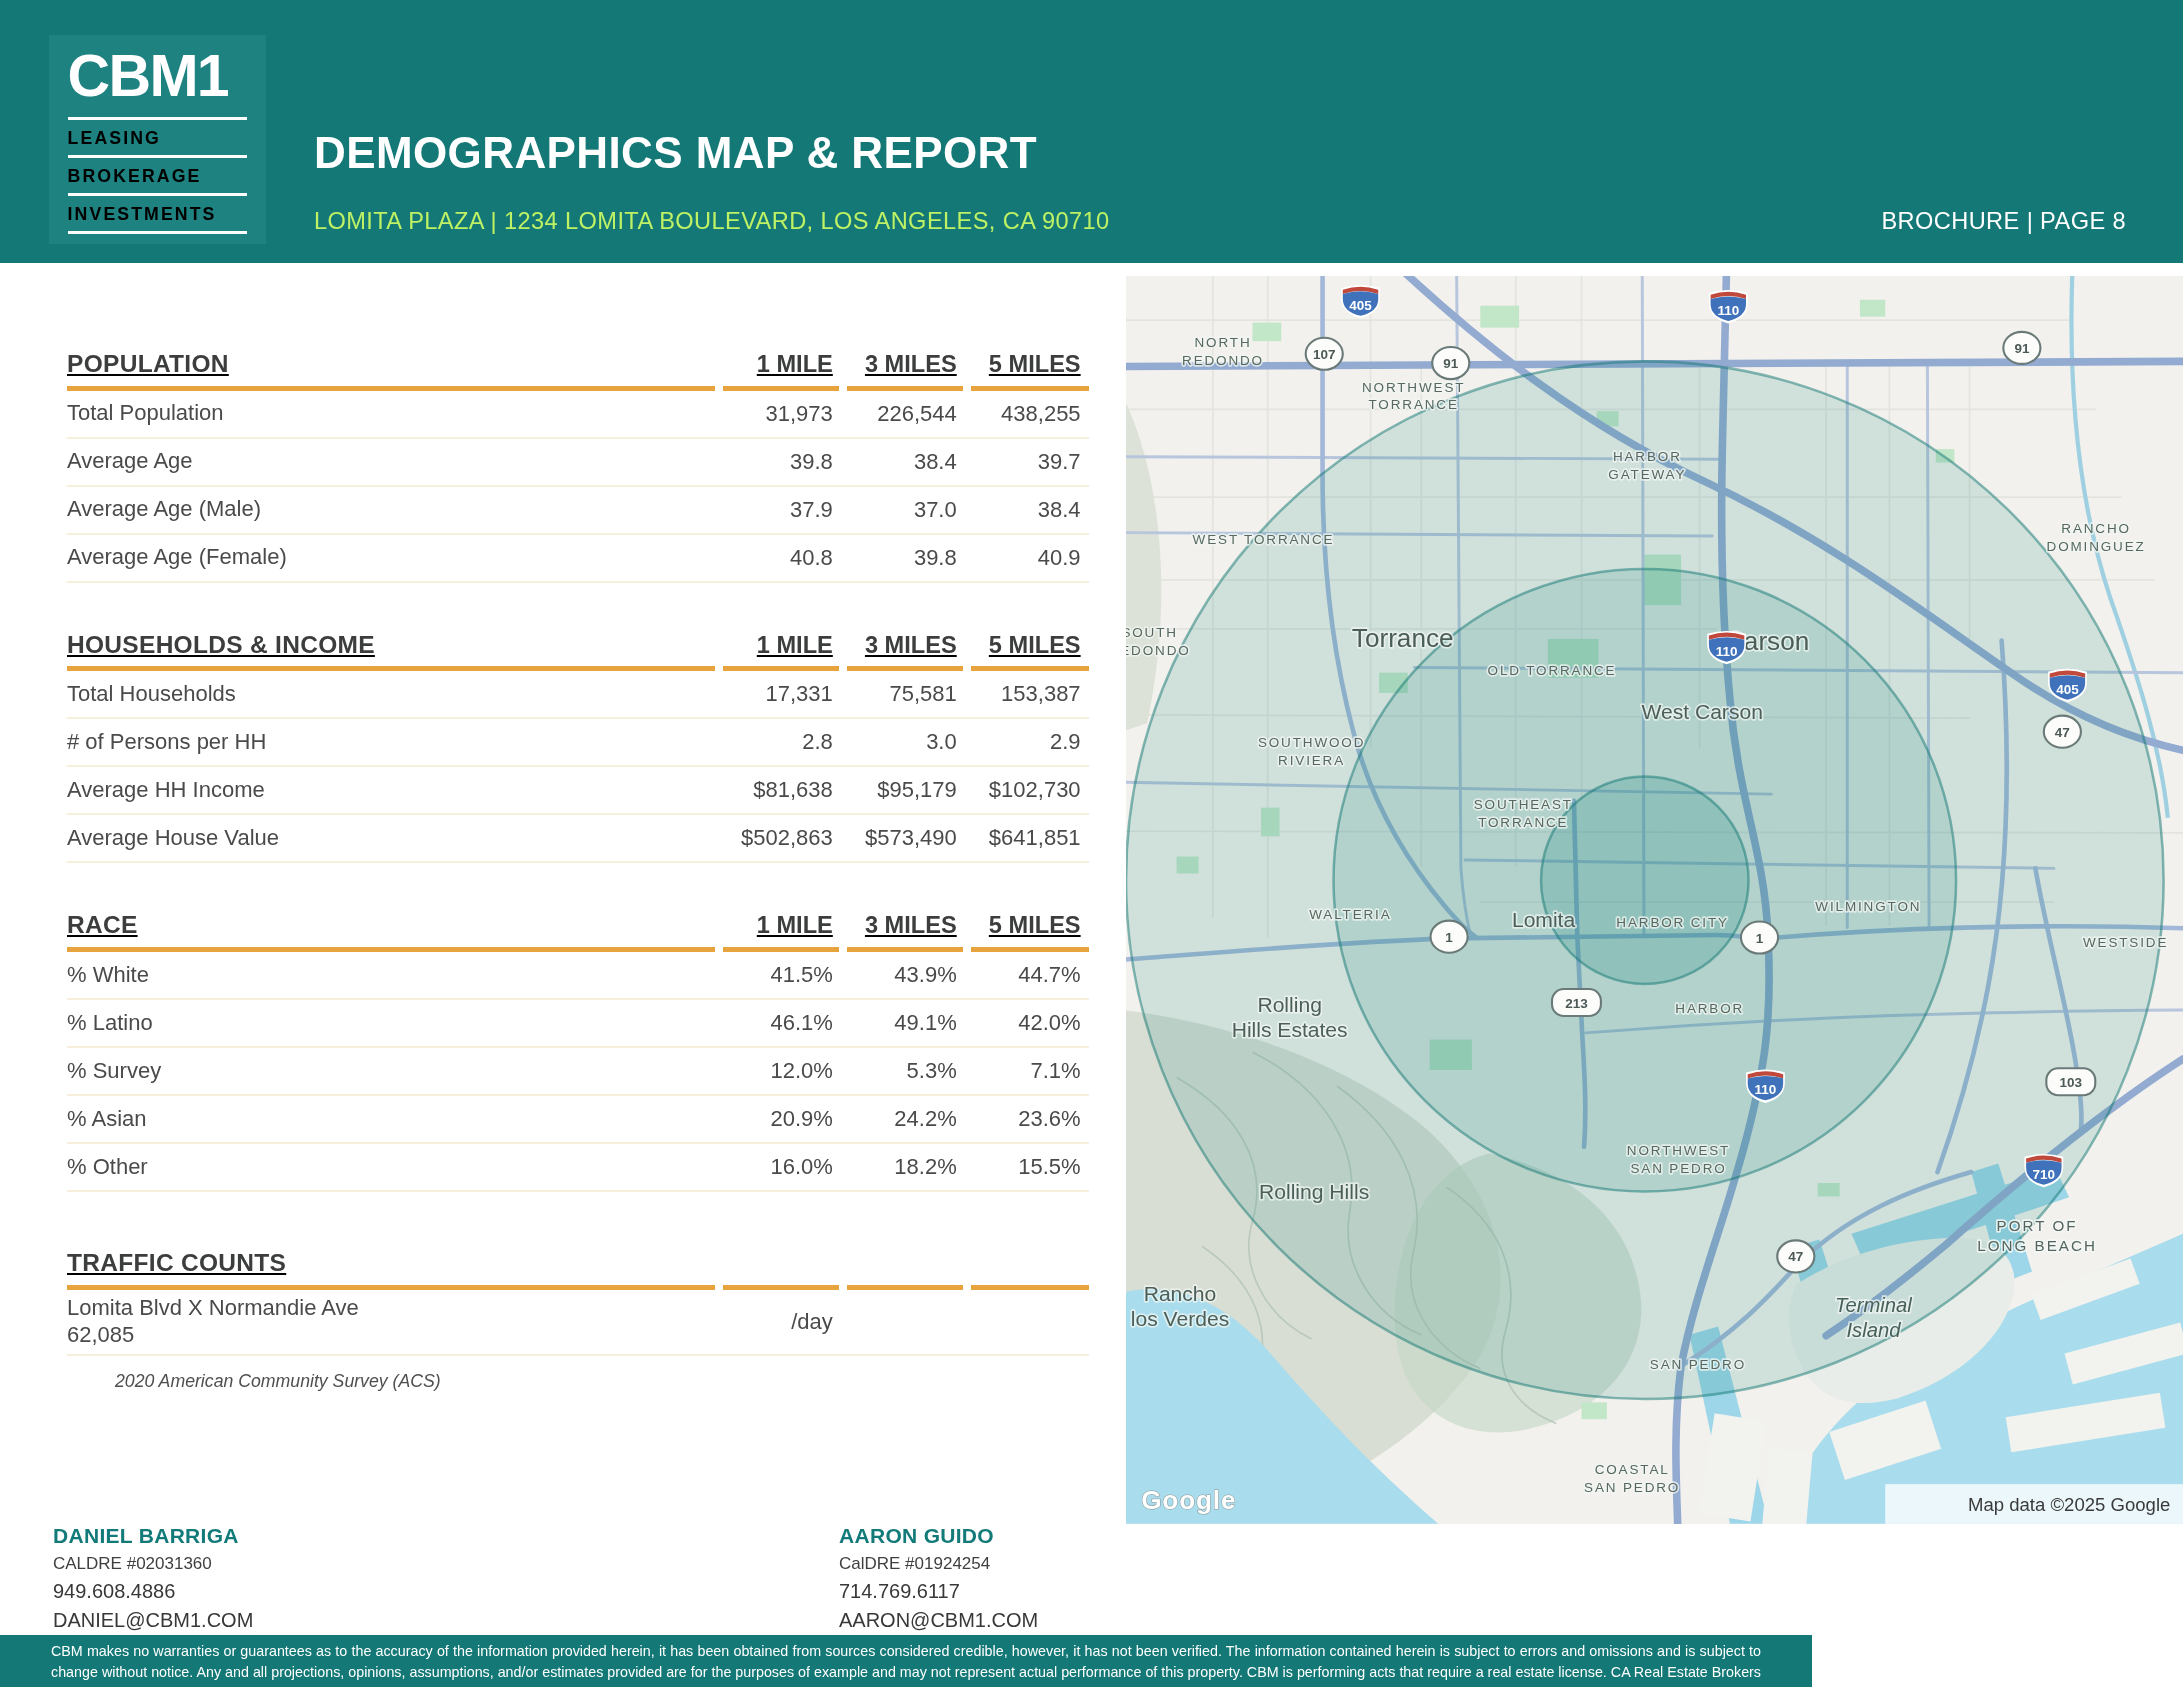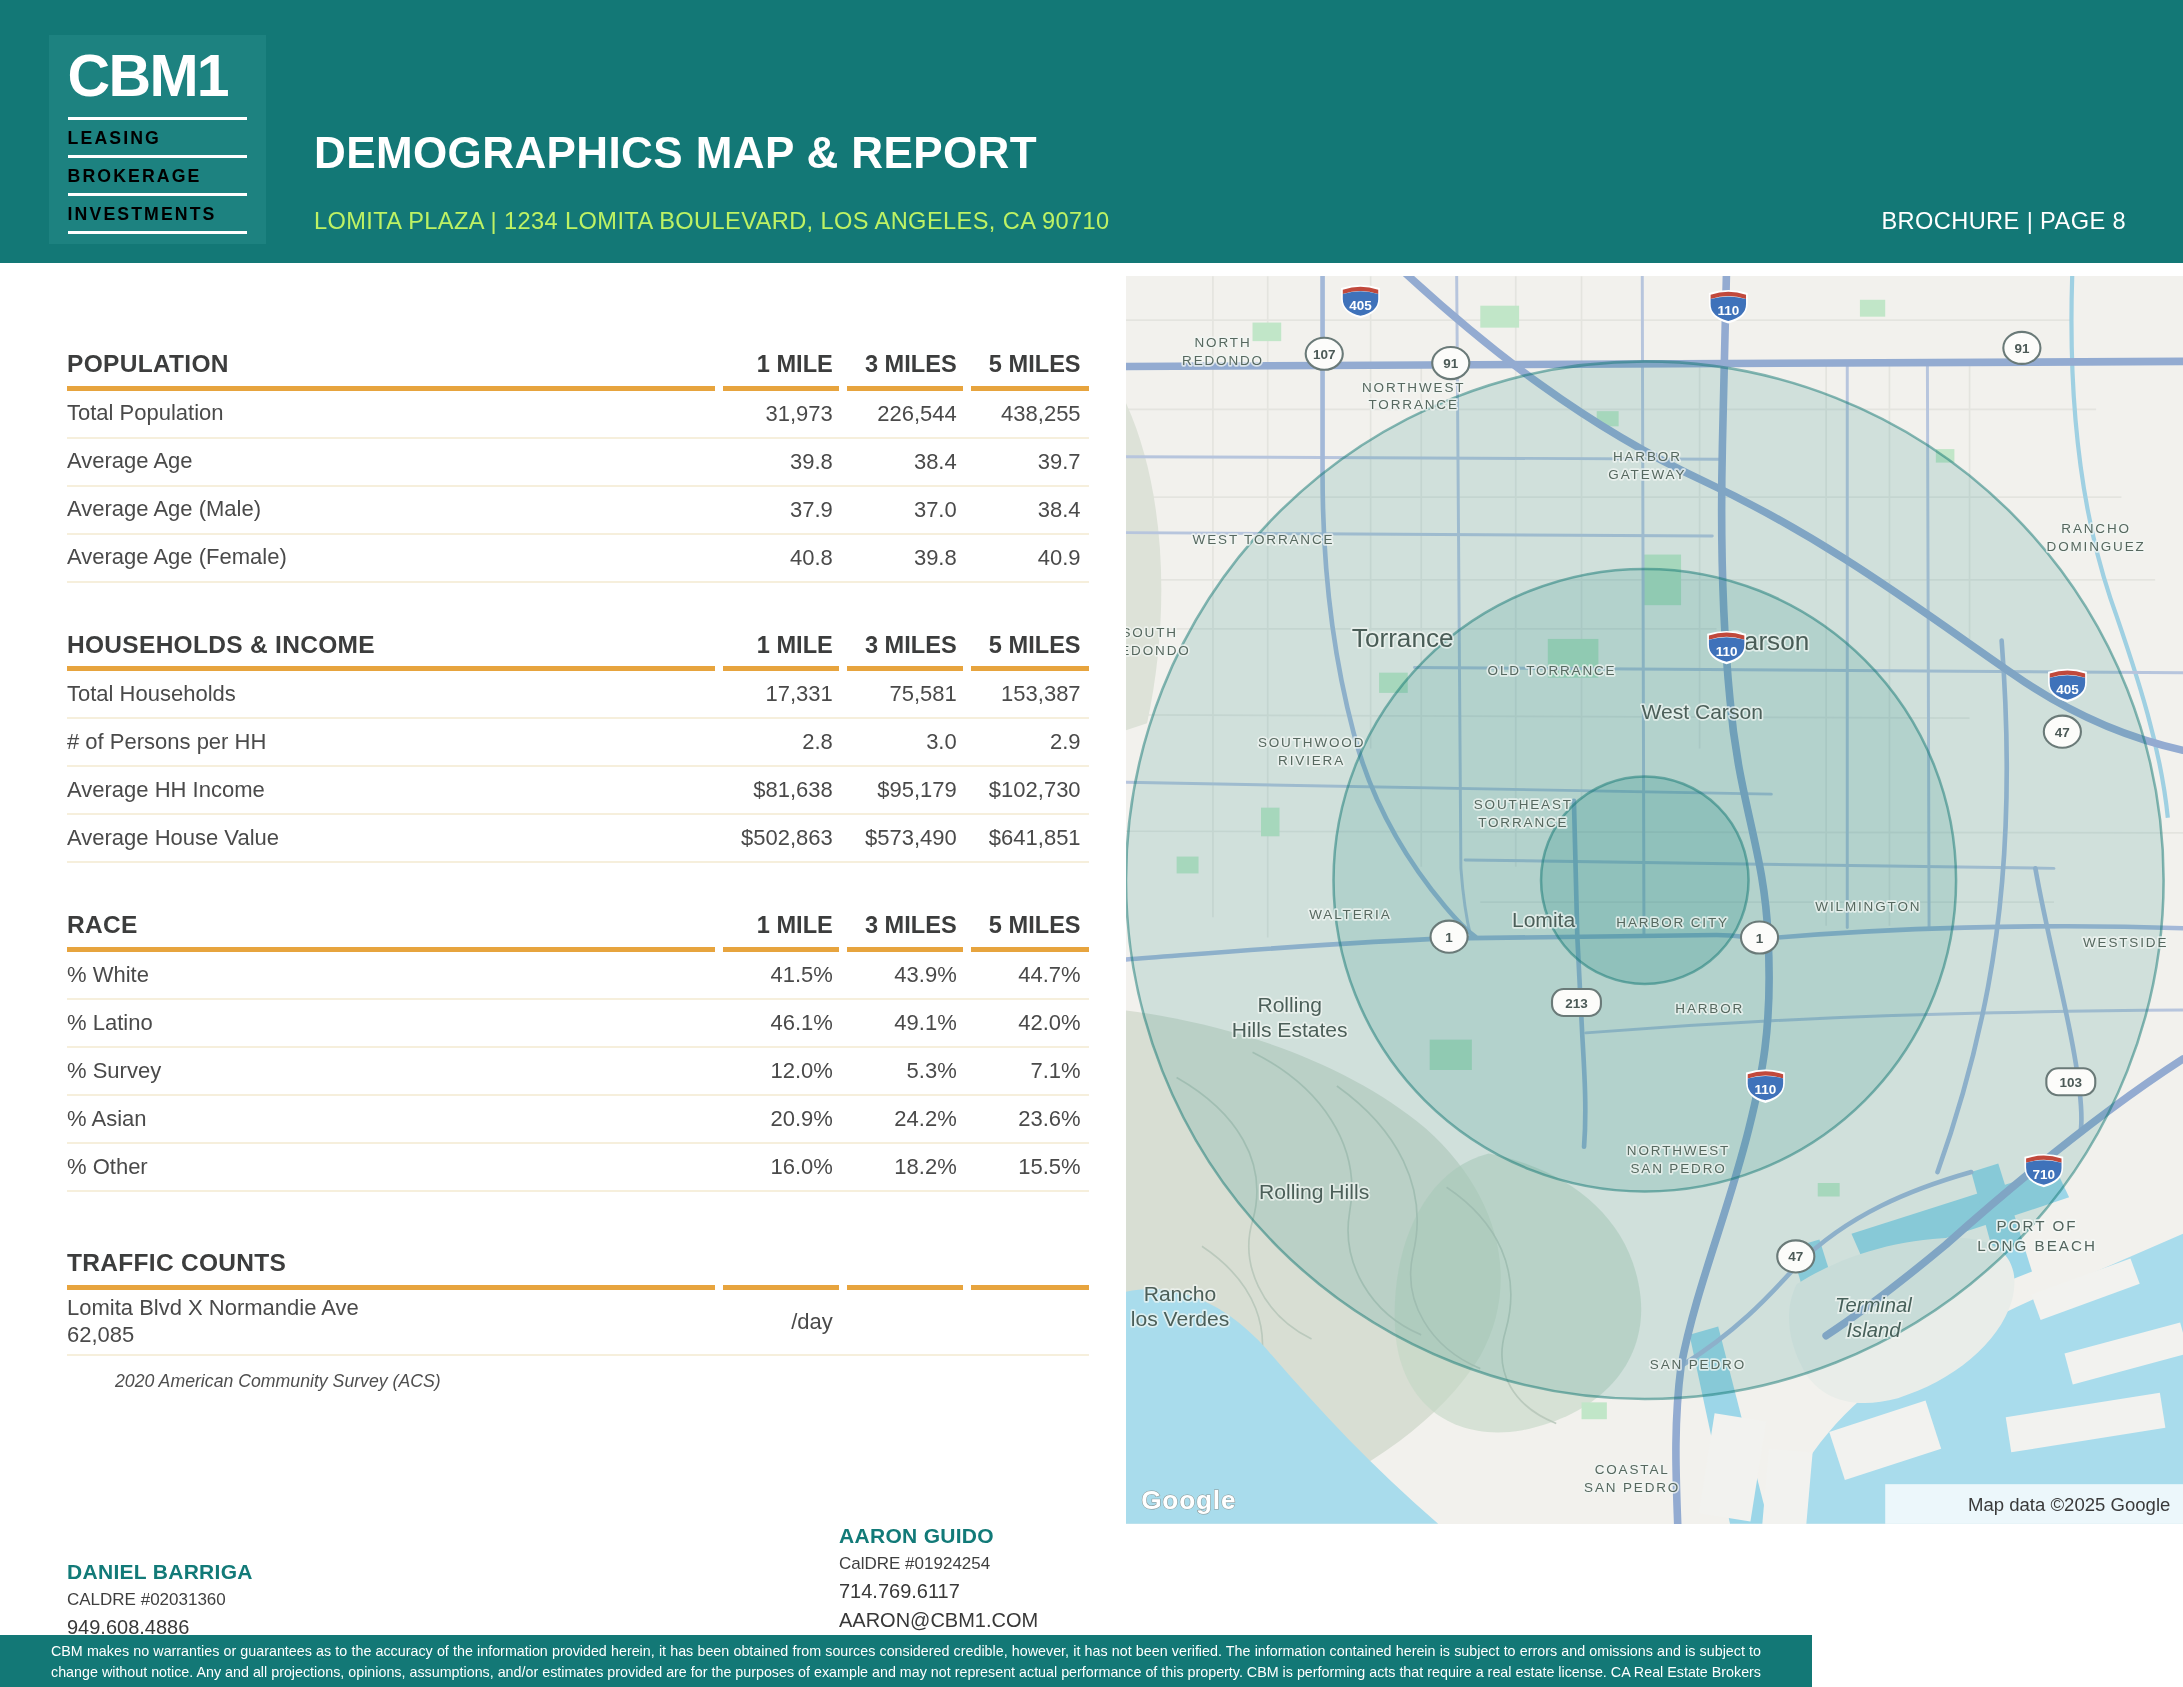--- a/index.html
+++ b/index.html
@@ -12,38 +12,38 @@
   .logo-brand { position:absolute; left:18.6px; top:6.7px; font-size:59px; font-weight:700; color:#fff; letter-spacing:-1.7px; }
   .logo-rule { position:absolute; left:18.6px; width:179px; height:2.5px; background:#ffffff; }
   .logo-line { position:absolute; left:18.6px; font-size:17.7px; font-weight:700; color:#000000; letter-spacing:2.1px; }
   .hd-title { position:absolute; left:314px; top:128px; font-size:44px; font-weight:700; color:#fff; letter-spacing:0.4px; }
   .hd-sub { position:absolute; left:314px; top:208px; font-size:23.6px; color:#bef264; letter-spacing:0.4px; }
   .hd-page { position:absolute; right:57px; top:208px; font-size:23.6px; color:#fff; letter-spacing:0.4px; }
 
   
   .tables { position:absolute; left:67px; top:341px; width:1022px; }
   .section { margin-bottom:39px; }
-  .sec-head { display:flex; align-items:flex-end; height:37px; }
+  .sec-head { display:flex; align-items:flex-end; height:37px;text-decoration:underline; }
   .sec-title { flex:1; font-size:24.5px; font-weight:700; color:#3c3d3d; letter-spacing:0.3px; }
   .colh { width:118px; margin-left:5.9px; text-align:right; padding-right:8.4px; box-sizing:border-box;
           font-size:23.6px; font-weight:700; color:#3c3d3d; }
   .rule { height:5px; margin-top:7.6px;
     background:linear-gradient(90deg,#e7a43e 0,#e7a43e 648px,#fff 648px,#fff 656px,
                #e7a43e 656px,#e7a43e 772px,#fff 772px,#fff 780px,
                #e7a43e 780px,#e7a43e 896px,#fff 896px,#fff 904px,#e7a43e 904px,#e7a43e 100%); }
   .row { display:flex; align-items:center; min-height:46px; border-bottom:2.5px solid #f6efdc;
          font-size:22px; color:#4a4a4a; }
   .row .lbl { flex:1; line-height:1.2; }
   .row .v { width:118px; margin-left:5.9px; text-align:right; padding-right:8.4px; box-sizing:border-box; }
   .traffic-row { min-height:64px; }
   .src-note { margin-top:15px; font-size:17.7px; font-style:italic; color:#4f4f4f;margin-left:48px; }
 
   
   .contact { position:absolute; top:1524px; width:523px; }
-  .contact.c0 { left:67px;margin-top:36px; } .contact.c1 { left:839px; }
+  .contact.c0 { left:53px; } .contact.c1 { left:839px; }
   .c-name { font-size:21px; font-weight:700; color:#127a78; letter-spacing:0.3px; }
   .c-lic  { font-size:17px; color:#3f3f3f; margin-top:5.9px; }
   .c-tel  { font-size:20px; color:#383838; margin-top:5.9px; }
   .c-mail { font-size:20px; color:#383838; margin-top:5.9px; }
 
   
   .footer { position:absolute; left:0; bottom:0; width:1812px; height:52px; background:#137876; }
   .footer p { margin:5.9px 51px 0 51px; font-size:14.3px; line-height:1.5; color:#ffffff; text-align:justify; }
 
   

